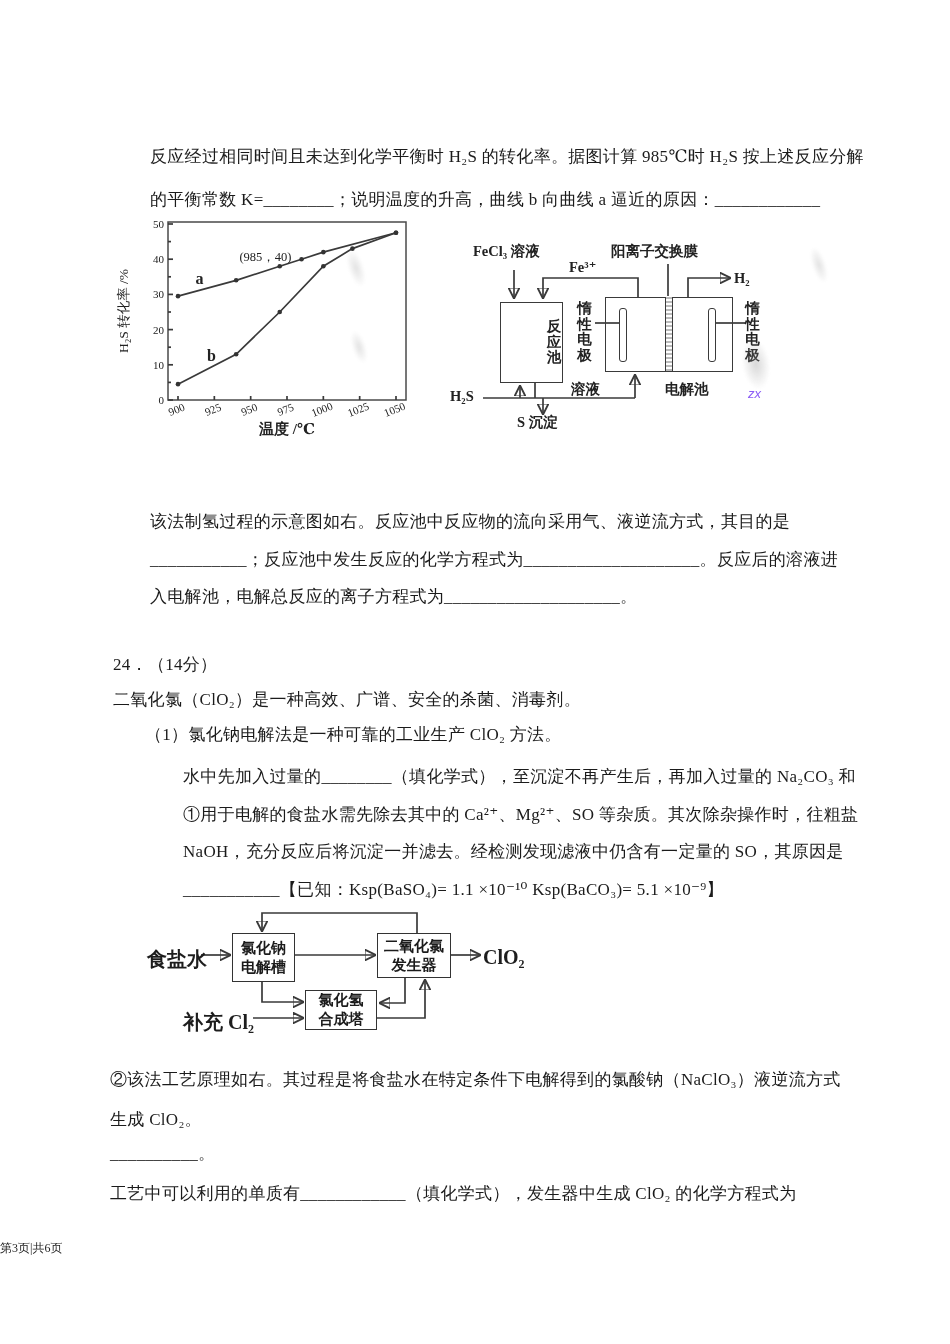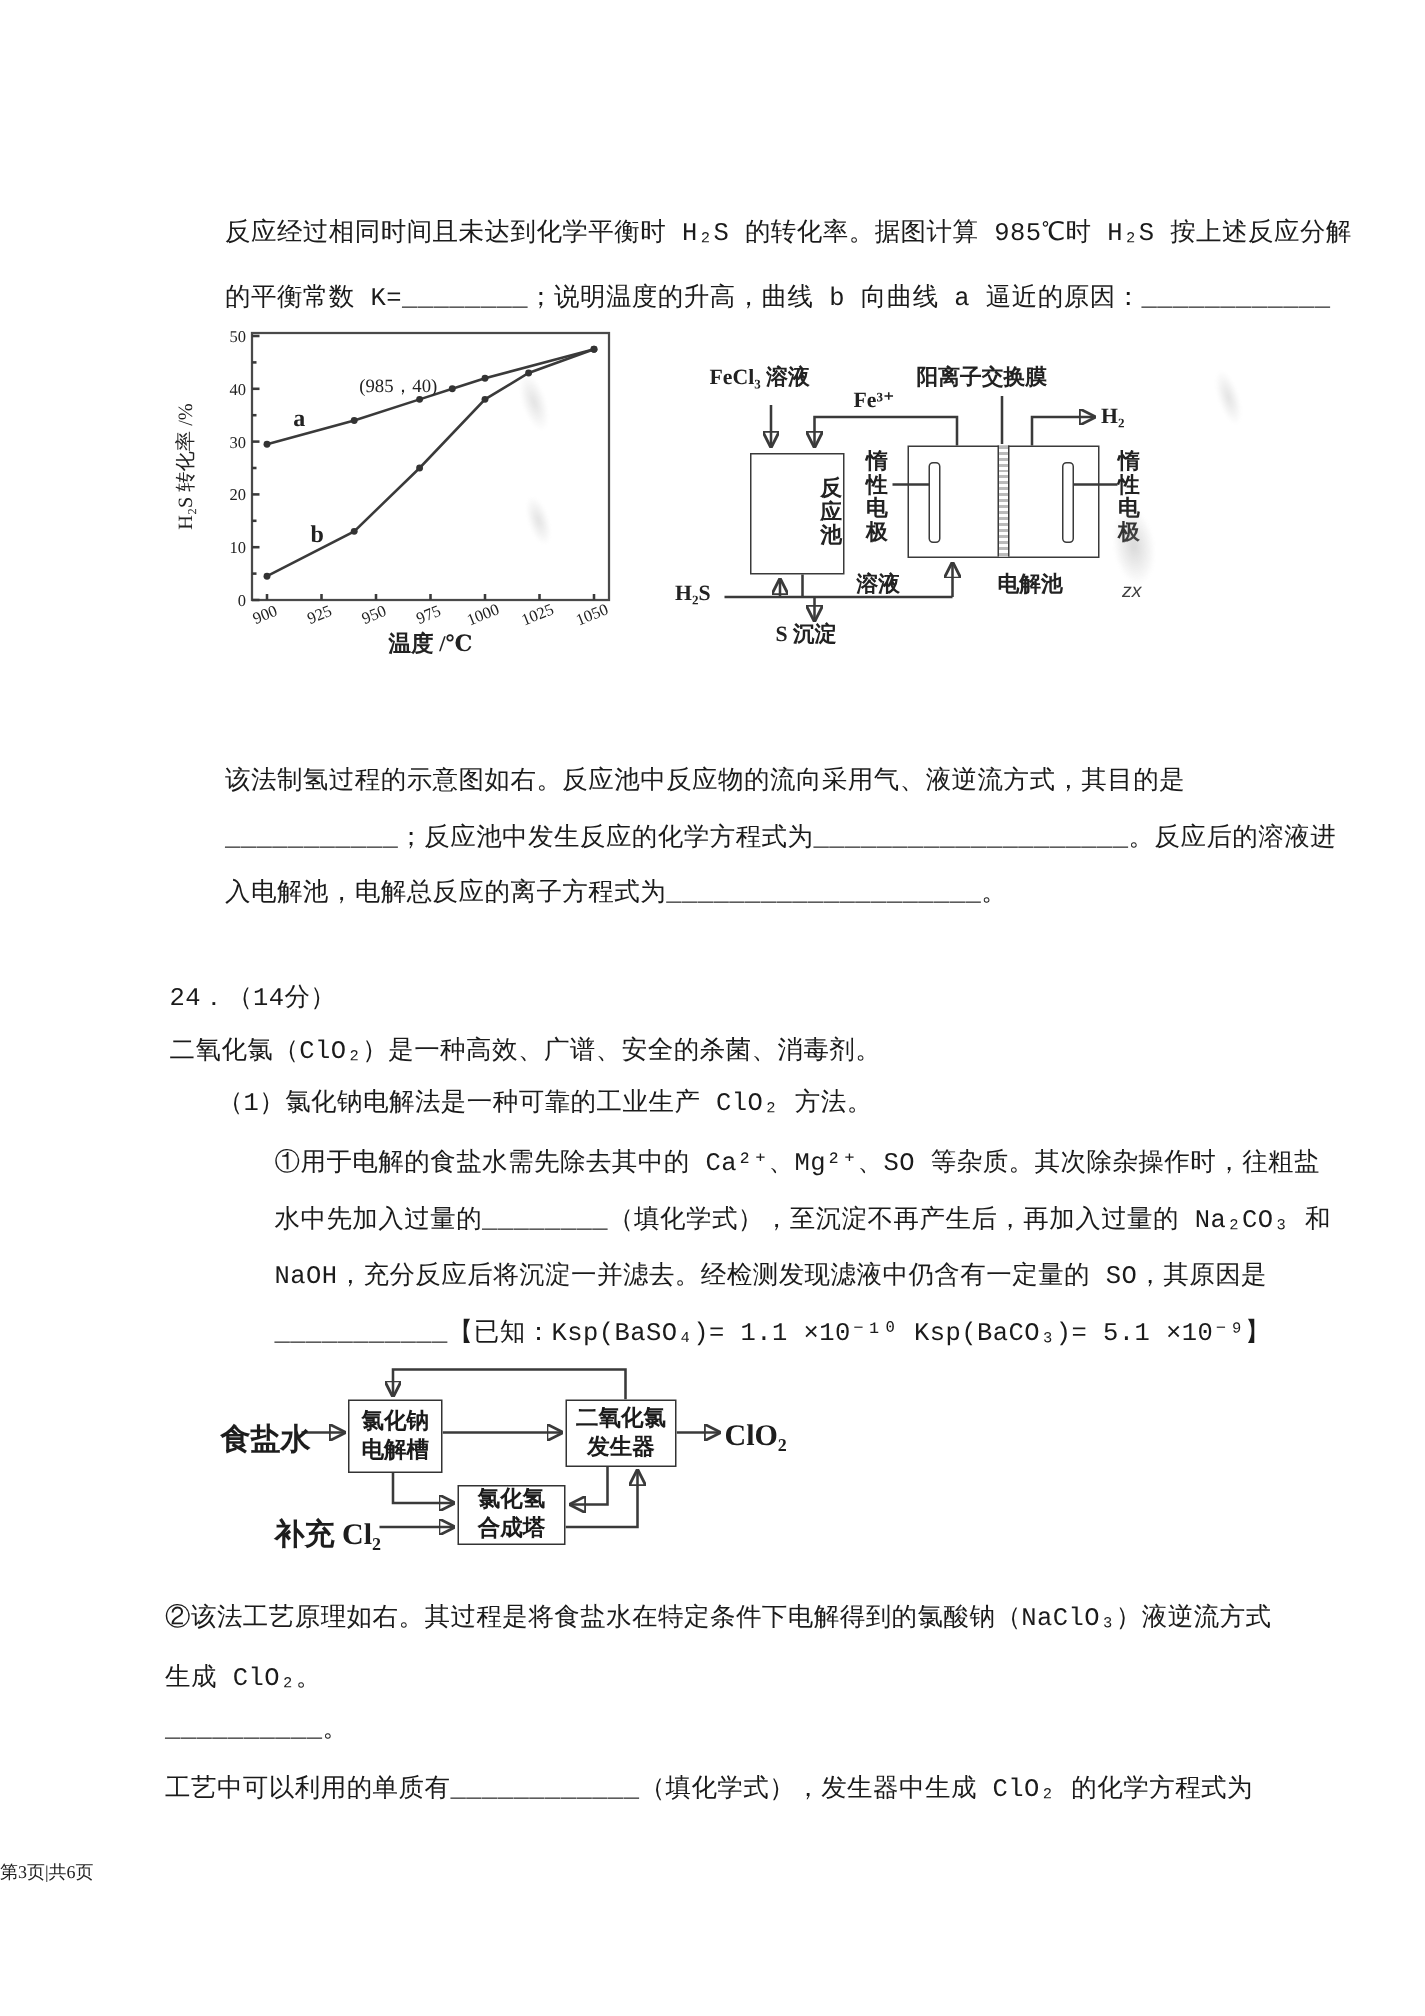--- a/index.html
+++ b/index.html
@@ -2,21 +2,21 @@
 <html><head>
 <meta charset="utf-8">
 <style>
   html,body{margin:0;padding:0;}
   body{
     width:950px;height:1344px;position:relative;background:#ffffff;
     font-family:"Liberation Serif","DejaVu Serif",serif;
     color:#1b1b1b;overflow:hidden;
   }
   .abs{position:absolute;}
-  .para{font-size:17px;letter-spacing:0.3px;white-space:nowrap;font-family:Liberation Mono, monospace;}
+  .para{font-size:17px;letter-spacing:0.3px;white-space:nowrap;}
   .para .ln{display:block;}
   
   #chart-wrap{left:112px;top:208px;width:332px;height:242px;}
   
   #diag1{left:445px;top:240px;width:425px;height:200px;font-weight:700;}
   #diag1 .lbl{position:absolute;font-size:14.5px;white-space:nowrap;color:#222;}
   .vtext{width:17px;line-height:15.5px;white-space:normal !important;word-break:break-all;text-align:center;}
   .box{position:absolute;border:1.7px solid #3a3a3a;box-sizing:border-box;background:transparent;padding-left:45px;}
   #react-pool{left:55px;top:62px;width:63px;height:81px;display:flex;align-items:center;justify-content:center;}
   #elec-cell{left:160px;top:57px;width:128px;height:75px;}
@@ -26,21 +26,21 @@
   
   #diag2{left:115px;top:905px;width:420px;height:140px;font-weight:700;}
   #diag2 .lbl{position:absolute;font-size:20px;white-space:nowrap;color:#1d1d1d;}
   #diag2 .fbox{position:absolute;border:1.8px solid #333;box-sizing:border-box;display:flex;flex-direction:column;
      align-items:center;justify-content:center;font-size:15px;line-height:19px;background:#fff;}
   svg{position:absolute;left:0;top:0;overflow:visible;}
   line,polyline,path{stroke:#3a3a3a;stroke-width:1.7;fill:none;}
   
   .wm{position:absolute;pointer-events:none;}
   .wm-blob{background:radial-gradient(ellipse at center,#9a9a9a 0%,rgba(154,154,154,0) 70%);opacity:.28;border-radius:50%;filter:blur(1px);}
-  #wm-zx{font-family:"Liberation Sans",sans-serif;font-size:13px;color:#404040;font-style:italic;}
+  #wm-zx{font-family:"Liberation Sans",sans-serif;font-size:13px;color:#8b5cf6;font-style:italic;}
   #footer{left:0;right:6px;top:1240px;font-size:12px;color:#222;}
 </style>
 </head>
 <body>
 
 <div class="abs para" style="left:150px;top:135px;line-height:43px;">
   <span class="ln">反应经过相同时间且未达到化学平衡时 H₂S 的转化率。据图计算 985℃时 H₂S 按上述反应分解</span>
   <span class="ln">的平衡常数 K=________；说明温度的升高，曲线 b 向曲线 a 逼近的原因：____________</span>
 </div>
 
@@ -142,22 +142,22 @@
 <div class="abs para" style="left:150px;top:503px;line-height:37.5px;">
   <span class="ln">该法制氢过程的示意图如右。反应池中反应物的流向采用气、液逆流方式，其目的是</span>
   <span class="ln">___________；反应池中发生反应的化学方程式为____________________。反应后的溶液进</span>
   <span class="ln">入电解池，电解总反应的离子方程式为____________________。</span>
 </div>
 
 <div class="abs para" style="left:113px;top:653px;">24．（14分）</div>
 <div class="abs para" style="left:113px;top:688px;">二氧化氯（ClO₂）是一种高效、广谱、安全的杀菌、消毒剂。</div>
 <div class="abs para" style="left:145px;top:723px;">（1）氯化钠电解法是一种可靠的工业生产 ClO₂ 方法。</div>
 <div class="abs para" style="left:183px;top:758px;line-height:37.5px;">
+  <span class="ln">水中先加入过量的________（填化学式），至沉淀不再产生后，再加入过量的 Na₂CO₃ 和</span>
   <span class="ln">①用于电解的食盐水需先除去其中的 Ca²⁺、Mg²⁺、SO 等杂质。其次除杂操作时，往粗盐</span>
-  <span class="ln">水中先加入过量的________（填化学式），至沉淀不再产生后，再加入过量的 Na₂CO₃ 和</span>
   <span class="ln">NaOH，充分反应后将沉淀一并滤去。经检测发现滤液中仍含有一定量的 SO，其原因是</span>
   <span class="ln">___________【已知：Ksp(BaSO₄)= 1.1 ×10⁻¹⁰ Ksp(BaCO₃)= 5.1 ×10⁻⁹】</span>
 </div>
 
 <div class="abs" id="diag2">
   <svg width="420" height="140" viewBox="0 0 420 140">
     <defs>
       <marker id="ah2" viewBox="0 0 10 10" refX="8.5" refY="5" markerWidth="6.5" markerHeight="6.5" orient="auto-start-reverse">
         <path d="M0,0 L10,5 L0,10 z" fill="#333" stroke="none"></path>
       </marker>

